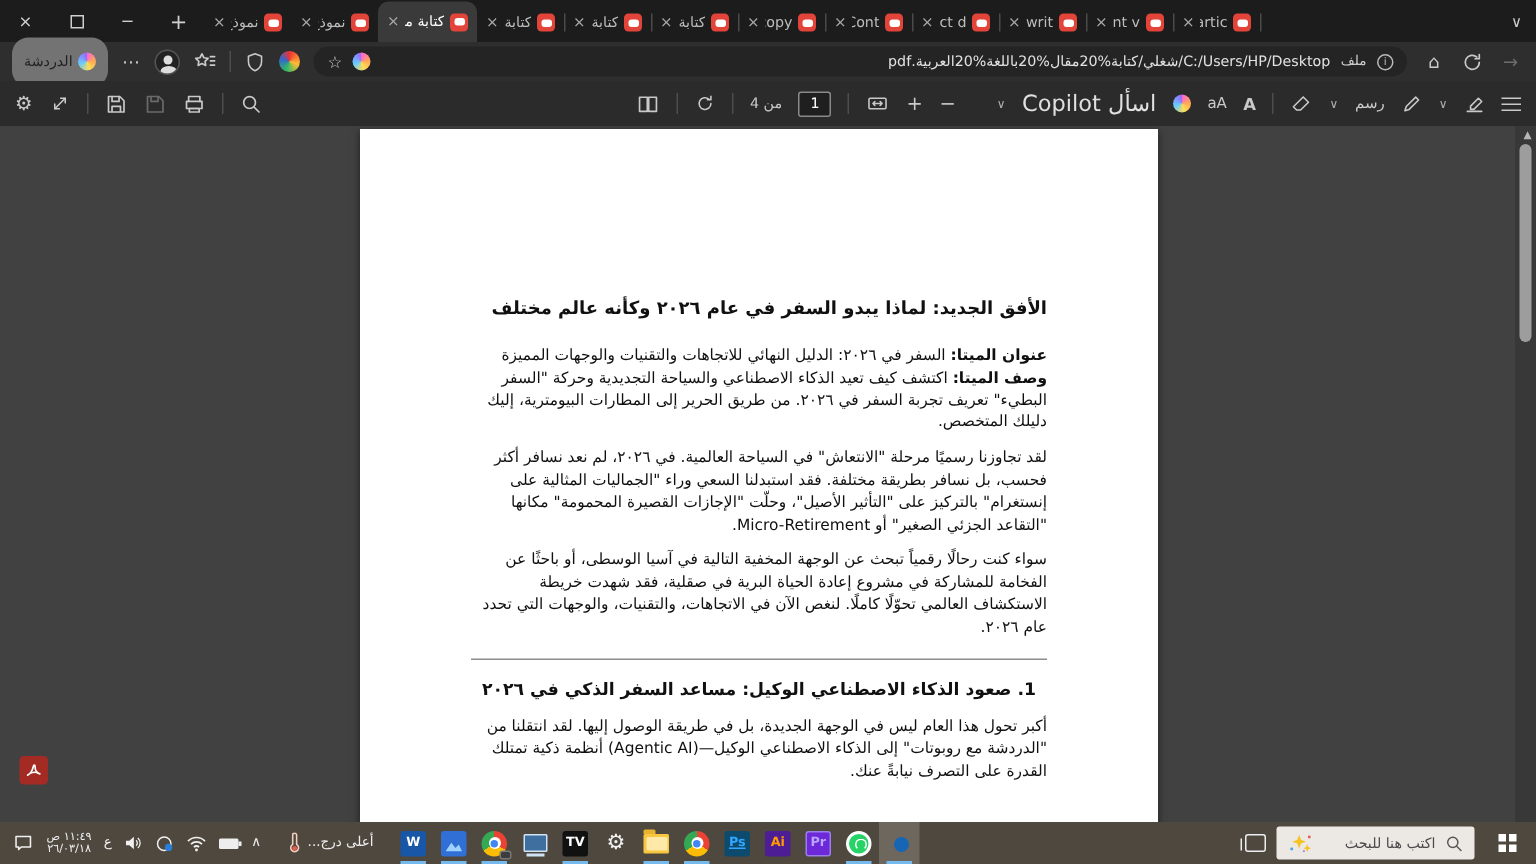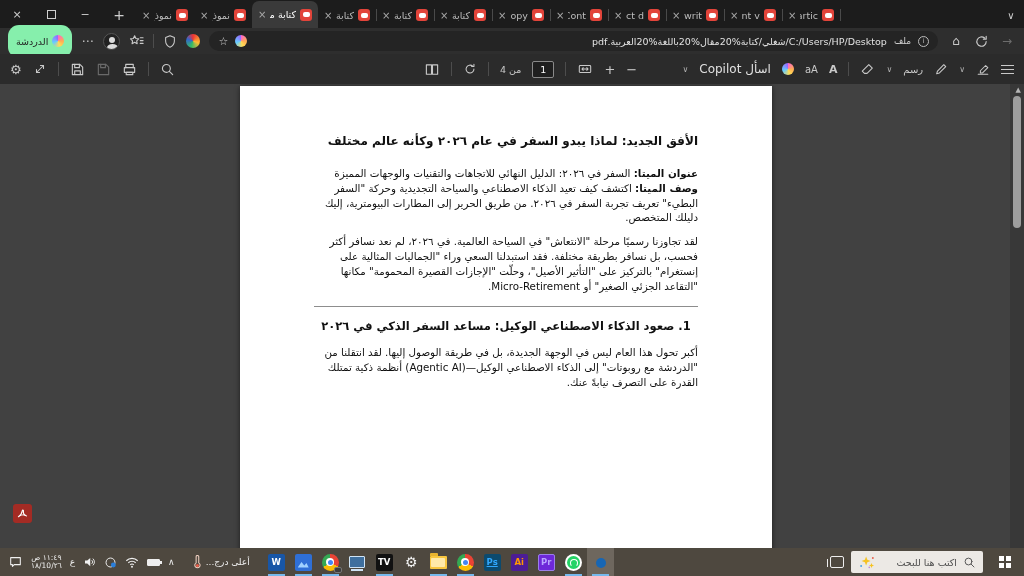--- a/index.html
+++ b/index.html
@@ -16,21 +16,21 @@
        min-width:0;width:58px;font-size:9.5px;color:#bdbdbd;position:relative;}
   .tab:not(.active):not(:first-child)::before{content:"";position:absolute;right:-1px;top:7px;height:12px;width:1px;background:#4a4a4a;}
   .tab.active{background:#3a3a3a;border-radius:7px 7px 0 0;color:#fff;width:66px;height:27px;}
   .tab .ttl{flex:1;min-width:0;overflow:hidden;white-space:nowrap;}
   .fav{width:12px;height:12px;border-radius:3px;background:#e2443a;flex:none;position:relative;}
   .fav::after{content:"";position:absolute;left:2.5px;top:3.5px;width:7px;height:5px;background:#fff;border-radius:2px;}
   .tclose{font-size:10px;color:#a9a9a9;flex:none;}
   .tabchev{width:26px;height:26px;display:flex;align-items:center;justify-content:center;font-size:10px;color:#cfcfcf;}
   
   .addrbar{height:26px;background:#2e2e2e;display:flex;align-items:center;padding:0 8px;gap:9px;}
-  .chatpill{background:#86efac;border-radius:11px;height:33px;display:flex;align-items:center;gap:4px;padding:0 8px;direction:rtl;}
+  .chatpill{background:#737373;border-radius:11px;height:33px;display:flex;align-items:center;gap:4px;padding:0 8px;direction:rtl;}
   .chatpill span{font-size:9.5px;color:#222;}
   .cpico{width:12px;height:12px;border-radius:50%;background:conic-gradient(#f6c, #fa5 25%, #fd5 45%, #6cf 70%, #96f 100%);flex:none;}
   .dots{color:#c9c9c9;font-size:12px;letter-spacing:1px;}
   .avatar{width:17px;height:17px;border-radius:50%;background:#222;position:relative;overflow:hidden;border:1px solid #555;}
   .avatar::before{content:"";position:absolute;left:5px;top:3px;width:6px;height:6px;border-radius:50%;background:#ddd;}
   .avatar::after{content:"";position:absolute;left:2.5px;top:10px;width:11px;height:7px;border-radius:50% 50% 0 0;background:#ddd;}
   .vsep{width:1px;height:14px;background:#4d4d4d;}
   .extico{width:14px;height:14px;border-radius:50%;background:conic-gradient(#e33,#fb3 30%,#3b6 55%,#36c 80%,#e33);}
   .urlpill{flex:1;height:20px;background:#242424;border-radius:10px;display:flex;direction:rtl;align-items:center;gap:7px;padding:0 9px;}
   .infoi{width:11px;height:11px;border-radius:50%;border:1px solid #bbb;color:#bbb;font-size:7px;display:flex;align-items:center;justify-content:center;flex:none;}
@@ -41,32 +41,32 @@
   .dim{opacity:.4;}
   
   .pdfbar{height:30px;background:#2b2b2b;display:flex;align-items:center;padding:0 10px;gap:11px;color:#c9c9c9;position:relative;}
   .pdfbar .grp{display:flex;align-items:center;gap:11px;}
   .mid{position:absolute;left:424px;top:0;height:30px;}
   .rgt{margin-left:auto;}
   .gear{font-size:13px;}
   .pglabel{font-size:9.5px;direction:rtl;}
   .pgbox{width:22px;height:17px;background:#1f1f1f;border:1px solid #8a8a8a;border-radius:2px;color:#fff;font-size:9.5px;display:flex;align-items:center;justify-content:center;}
   .chev{font-size:8px;color:#b0b0b0;}
-  .coplbl{font-size:12px;direction:rtl;color:#e0e0e0;}
+  .coplbl{font-size:15px;direction:rtl;color:#e0e0e0;}
   .zch{font-size:13px;}
   .alet{font-size:11px;font-weight:bold;position:relative;}
   .translbl{font-size:10px;}
   .drawlbl{font-size:10px;}
   .burger{width:13px;height:9px;border-top:1.4px solid #c9c9c9;border-bottom:1.4px solid #c9c9c9;position:relative;}
   .burger::after{content:"";position:absolute;left:0;top:3px;width:13px;height:1.4px;background:#c9c9c9;}
   .si{stroke:#c9c9c9;fill:none;stroke-width:1.2;stroke-linecap:round;stroke-linejoin:round;}
   
   .viewport{position:relative;height:464px;background:#414141;overflow:hidden;}
   .page{position:absolute;left:240px;top:2px;width:532px;height:478px;background:#fff;box-shadow:0 1px 5px rgba(0,0,0,.55);}
-  .pinner{direction:rtl;padding:48px 74px 0;color:#101010;font-size:10.3px;line-height:14.8px;text-align:right;}
+  .pinner{direction:rtl;padding:112px 74px 0;color:#101010;font-size:10.3px;line-height:14.8px;text-align:right;}
   .pinner h1{font-size:12px;line-height:15px;margin-bottom:17px;}
   .pinner p{margin-bottom:9px;}
   .pinner .meta{margin-bottom:9px;}
   .pinner hr{border:none;border-top:1px solid #8d8d8d;margin:13px 0 12px;}
   .pinner h2{font-size:11.5px;margin-bottom:11px;text-align:center;}
   .vscroll{position:absolute;right:0;top:0;width:14px;height:100%;background:#383838;}
   .varrow{position:absolute;right:3px;top:2px;font-size:7px;color:#b5b5b5;}
   .vthumb{position:absolute;right:3px;top:12px;width:8px;height:132px;border-radius:4px;background:#9d9d9d;}
   .acrobtn{position:absolute;left:13px;top:420px;width:19px;height:19px;border-radius:3px;background:#a32b24;display:flex;align-items:center;justify-content:center;}
   
@@ -304,20 +304,21 @@
 
 <div class="viewport">
   <div class="page">
     <div class="pinner">
       <h1>الأفق الجديد: لماذا يبدو السفر في عام ٢٠٢٦ وكأنه عالم مختلف</h1>
       <p class="meta">
         <b>عنوان الميتا:</b><span> السفر في ٢٠٢٦: الدليل النهائي للاتجاهات والتقنيات والوجهات المميزة</span><br>
         <b>وصف الميتا:</b><span> اكتشف كيف تعيد الذكاء الاصطناعي والسياحة التجديدية وحركة "السفر البطيء" تعريف تجربة السفر في ٢٠٢٦. من طريق الحرير إلى المطارات البيومترية، إليك دليلك المتخصص.</span>
       </p>
       <p>لقد تجاوزنا رسميًا مرحلة "الانتعاش" في السياحة العالمية. في ٢٠٢٦، لم نعد نسافر أكثر فحسب، بل نسافر بطريقة مختلفة. فقد استبدلنا السعي وراء "الجماليات المثالية على إنستغرام" بالتركيز على "التأثير الأصيل"، وحلّت "الإجازات القصيرة المحمومة" مكانها "التقاعد الجزئي الصغير" أو Micro-Retirement.</p>
+      <p>سواء كنت رحالًا رقمياً تبحث عن الوجهة المخفية التالية في آسيا الوسطى، أو باحثًا عن الفخامة للمشاركة في مشروع إعادة الحياة البرية في صقلية، فقد شهدت خريطة الاستكشاف العالمي تحوّلًا كاملًا. لنغص الآن في الاتجاهات، والتقنيات، والوجهات التي تحدد عام ٢٠٢٦.</p>
       <hr>
       <h2>1. صعود الذكاء الاصطناعي الوكيل: مساعد السفر الذكي في ٢٠٢٦</h2>
       <p>أكبر تحول هذا العام ليس في الوجهة الجديدة، بل في طريقة الوصول إليها. لقد انتقلنا من "الدردشة مع روبوتات" إلى الذكاء الاصطناعي الوكيل—(Agentic AI) أنظمة ذكية تمتلك القدرة على التصرف نيابةً عنك.</p>
 
     </div>
   </div>
   <div class="vscroll">
     <span class="varrow">▲</span>
     <div class="vthumb"></div>
   </div>
@@ -329,21 +330,21 @@
   </div>
 </div>
 
 <div class="taskbar">
   <div class="tray">
     <svg class="si" width="15" height="14" viewBox="0 0 16 16" style="stroke:#f0f0f0">
         <path d="M2.5 3h11v8h-7l-2 2v-2h-2z"></path>
       </svg>
     <div class="clock">
       <div>١١:٤٩ ص</div>
-      <div>٢٦/10/١٨</div>
+      <div>٢٦/٠٣/١٨</div>
     </div>
     <span class="lang">ع</span>
     <svg width="13" height="12" viewBox="0 0 16 16">
         <path d="M2 6h3l4-3.5v11L5 10H2z" fill="#f0f0f0"></path>
         <path d="M11 5.5a3.5 3.5 0 0 1 0 5M12.5 3.5a6 6 0 0 1 0 9" stroke="#f0f0f0" fill="none" stroke-width="1.2"></path>
       </svg>
     <svg width="13" height="13" viewBox="0 0 16 16">
         <circle cx="8" cy="8" r="5.5" stroke="#f0f0f0" fill="none" stroke-width="1.2"></circle>
         <circle cx="11.5" cy="11" r="3" fill="#2a7fdb"></circle>
       </svg>

